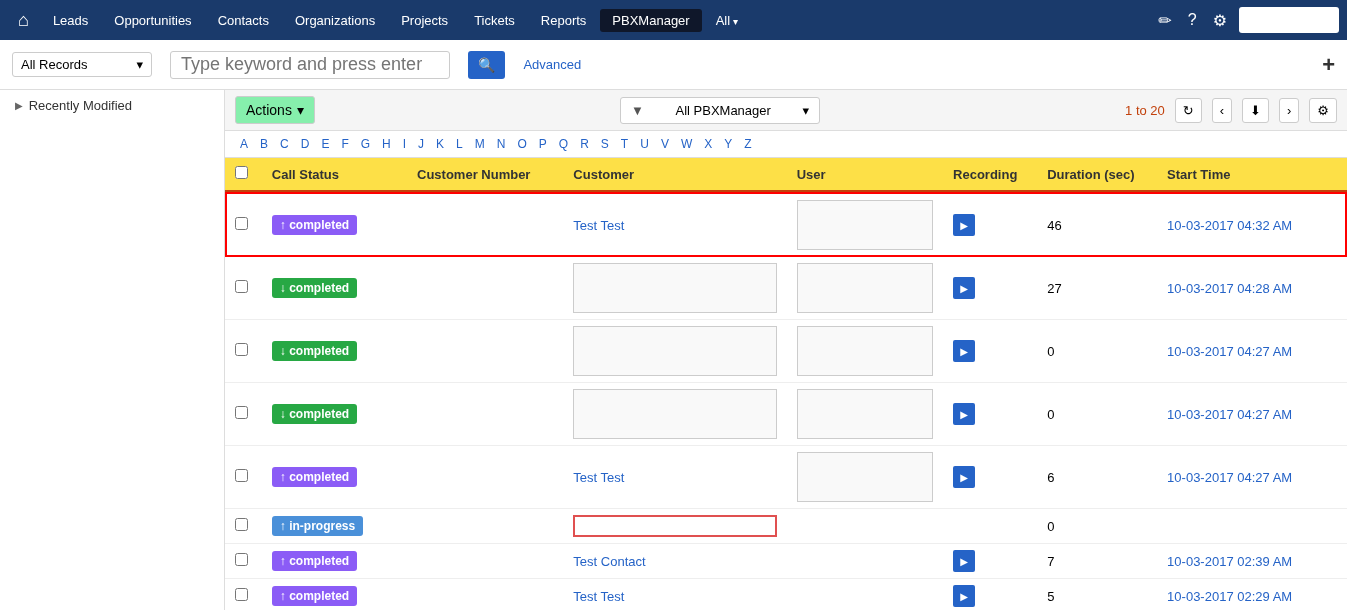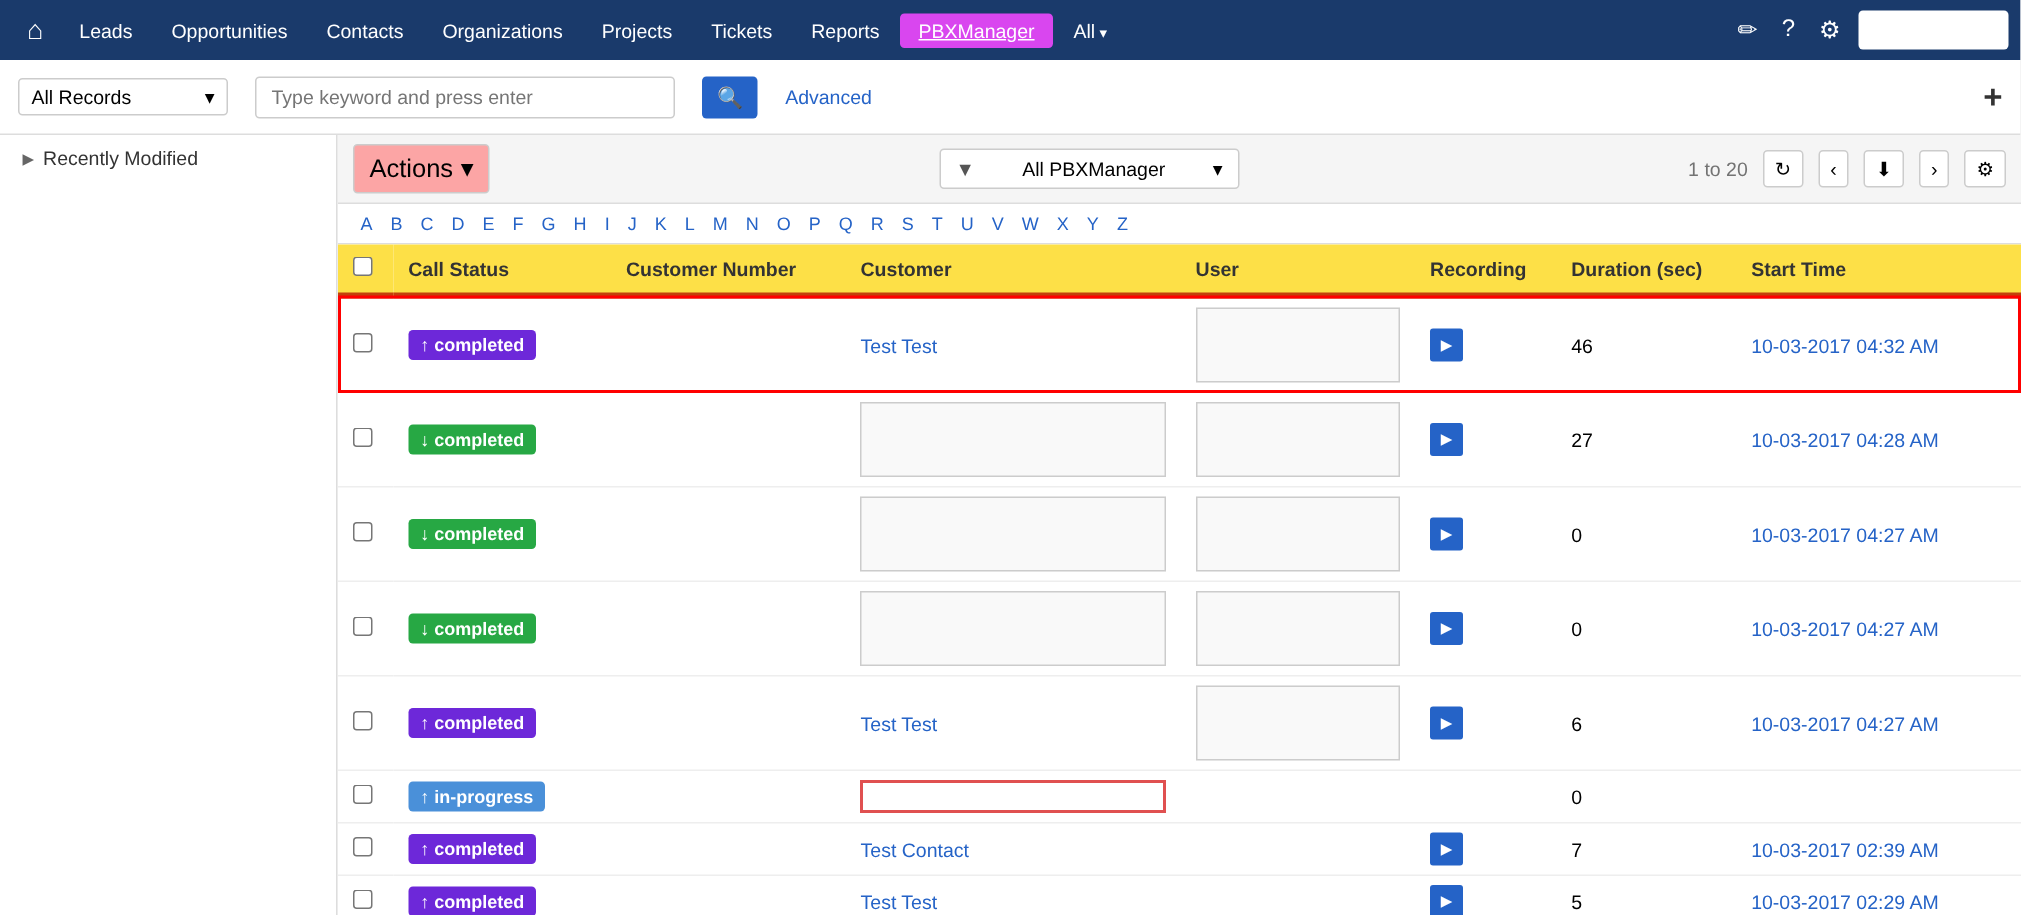--- a/index.html
+++ b/index.html
@@ -21,21 +21,21 @@
       cursor: pointer;
     }
     .nav-item {
       color: white;
       padding: 4px 12px;
       cursor: pointer;
       font-size: 13px;
       border-radius: 3px;
       text-align: right;
     }
-    .nav-item.active { background: #d946ef; text-decoration: underline; }
+    .nav-item.active { background: #0f172a; }
     .nav-item-with-arrow::after { content: " ▾"; font-size: 10px; }
     .nav-spacer { flex: 1; }
     .nav-icons { display: flex; gap: 8px; align-items: center; }
     .nav-icon-btn {
       color: white;
       font-size: 16px;
       cursor: pointer;
       padding: 4px;
     }
     .nav-search-box {
@@ -65,21 +65,21 @@
       padding: 4px 8px;
       cursor: pointer;
       font-size: 13px;
       min-width: 140px;
       justify-content: space-between;
     }
     .search-input {
       border: 1px solid #ccc;
       border-radius: 3px;
       padding: 4px 10px;
-      font-size: 13px;
+      font-size: 18px;
       width: 280px;
       height: 28px;
       color: #999;
     }
     .search-btn {
       background: #2563c7;
       border: none;
       border-radius: 3px;
       color: white;
       padding: 4px 10px;
@@ -152,43 +152,43 @@
       align-items: center;
       padding: 6px 10px;
       background: #f5f5f5;
       border-bottom: 1px solid #ddd;
       gap: 10px;
     }
     .actions-btn {
       display: flex;
       align-items: center;
       gap: 5px;
-      background: #fca5a5;
+      background: #86efac;
       border: 1px solid #ccc;
       border-radius: 3px;
       padding: 5px 10px;
       cursor: pointer;
-      font-size: 17px;
+      font-size: 14px;
     }
     .filter-dropdown {
       display: flex;
       align-items: center;
       gap: 5px;
       background: white;
       border: 1px solid #ccc;
       border-radius: 3px;
       padding: 5px 10px;
       cursor: pointer;
       font-size: 13px;
       min-width: 200px;
       justify-content: space-between;
     }
     .filter-icon { color: #555; }
     .toolbar-spacer { flex: 1; }
-    .pagination-info { font-size: 13px; color: #737373; }
+    .pagination-info { font-size: 13px; color: #c2410c; }
     .toolbar-icon-btn {
       background: white;
       border: 1px solid #ccc;
       border-radius: 3px;
       padding: 4px 7px;
       cursor: pointer;
       font-size: 13px;
     }
 
     
@@ -237,21 +237,21 @@
       display: inline-flex;
       align-items: center;
       gap: 4px;
       padding: 3px 8px;
       border-radius: 3px;
       color: white;
       font-size: 12px;
       font-weight: bold;
       white-space: nowrap;
     }
-    .badge-completed-up { background: #6d28d9; }
+    .badge-completed-up { background: #8b5cf6; }
     .badge-completed-down { background: #27a844; text-align: right; }
     .badge-in-progress { background: #4a90d9; }
 
     .play-btn {
       display: inline-flex;
       align-items: center;
       justify-content: center;
       width: 22px;
       height: 22px;
       background: #2563c7;

